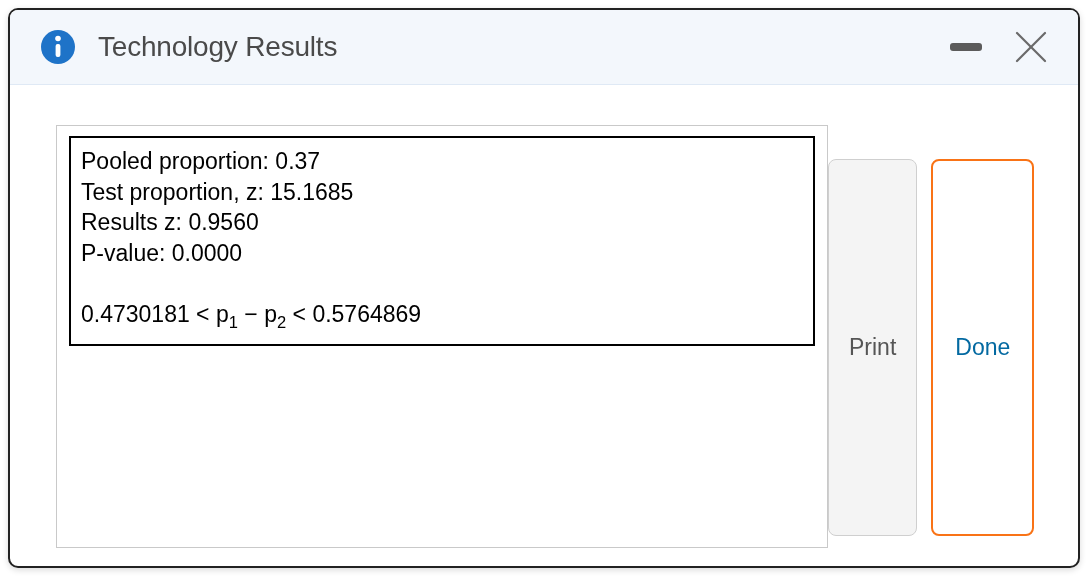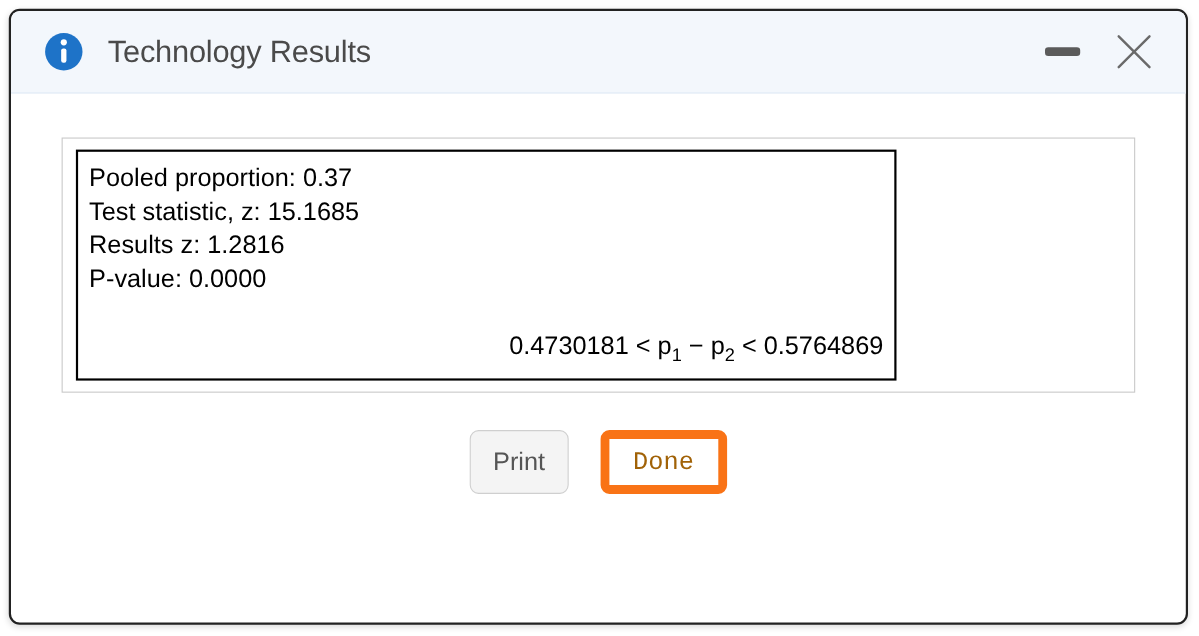--- a/index.html
+++ b/index.html
@@ -47,62 +47,61 @@
       height: 8px;
       background: #5b5b5b;
       border-radius: 3px;
     }
     .close-icon svg { width: 38px; height: 38px; display: block; }
 
     .body-area {
       flex: 1;
       padding: 40px 46px 18px 46px;
       display: flex;
-      flex-direction: column;
+      flex-direction: row;
     }
     .outer-box {
       border: 1.5px solid #c9c9c9;
       padding: 10px 12px 10px 12px;
       background: #fff;
     }
     .inner-box {
       border: 2px solid #000;
       width: 746px;
       padding: 8px 10px 10px 10px;
       font-size: 23px;
       line-height: 1.33;
       color: #000;
     }
     .inner-box p { margin: 0; }
-    .ci-line { white-space: nowrap; text-align: right; }
+    .ci-line { white-space: nowrap; }
     sub { font-size: 0.72em; vertical-align: sub; position: relative; top: 1px; }
 
     .button-row {
       display: flex;
       justify-content: center;
-      gap: 29px;
+      gap: 14px;
       padding: 34px 0 12px 0;
     }
     .btn {
       font-size: 23px;
       padding: 10px 20px;
       border-radius: 8px;
       cursor: pointer;
     }
     .btn-print {
       background: #f4f4f4;
       color: #555;
       border: 1.5px solid #cfcfcf;
     }
     .btn-done {
       background: #fff;
-      color: #a16207;
-      border: 8px solid #f97316;
+      color: #0369a1;
+      border: 2px solid #f97316;
       padding: 8px 22px;
-      font-family: Liberation Mono, monospace;
     }
   </style>
 </head>
 <body>
 
 <div class="dialog">
 
   <div class="titlebar">
     <span class="info-icon">
       <svg viewBox="0 0 36 36">
@@ -125,26 +124,26 @@
   </div>
 
   <div class="body-area">
     <div class="outer-box">
       <div class="inner-box">
         <p>
           <span>Pooled proportion:</span>
           <span>0.37</span>
         </p>
         <p>
-          <span>Test statistic, z:</span>
+          <span>Test proportion, z:</span>
           <span>15.1685</span>
         </p>
         <p>
           <span>Results z:</span>
-          <span>1.2816</span>
+          <span>0.9560</span>
         </p>
         <p>
           <span>P-value:</span>
           <span>0.0000</span>
         </p>
         <p>&nbsp;</p>
         <p class="ci-line">
           <span>0.4730181</span>
           &lt; p<sub>1</sub> − p<sub>2</sub> &lt;
           <span>0.5764869</span>

